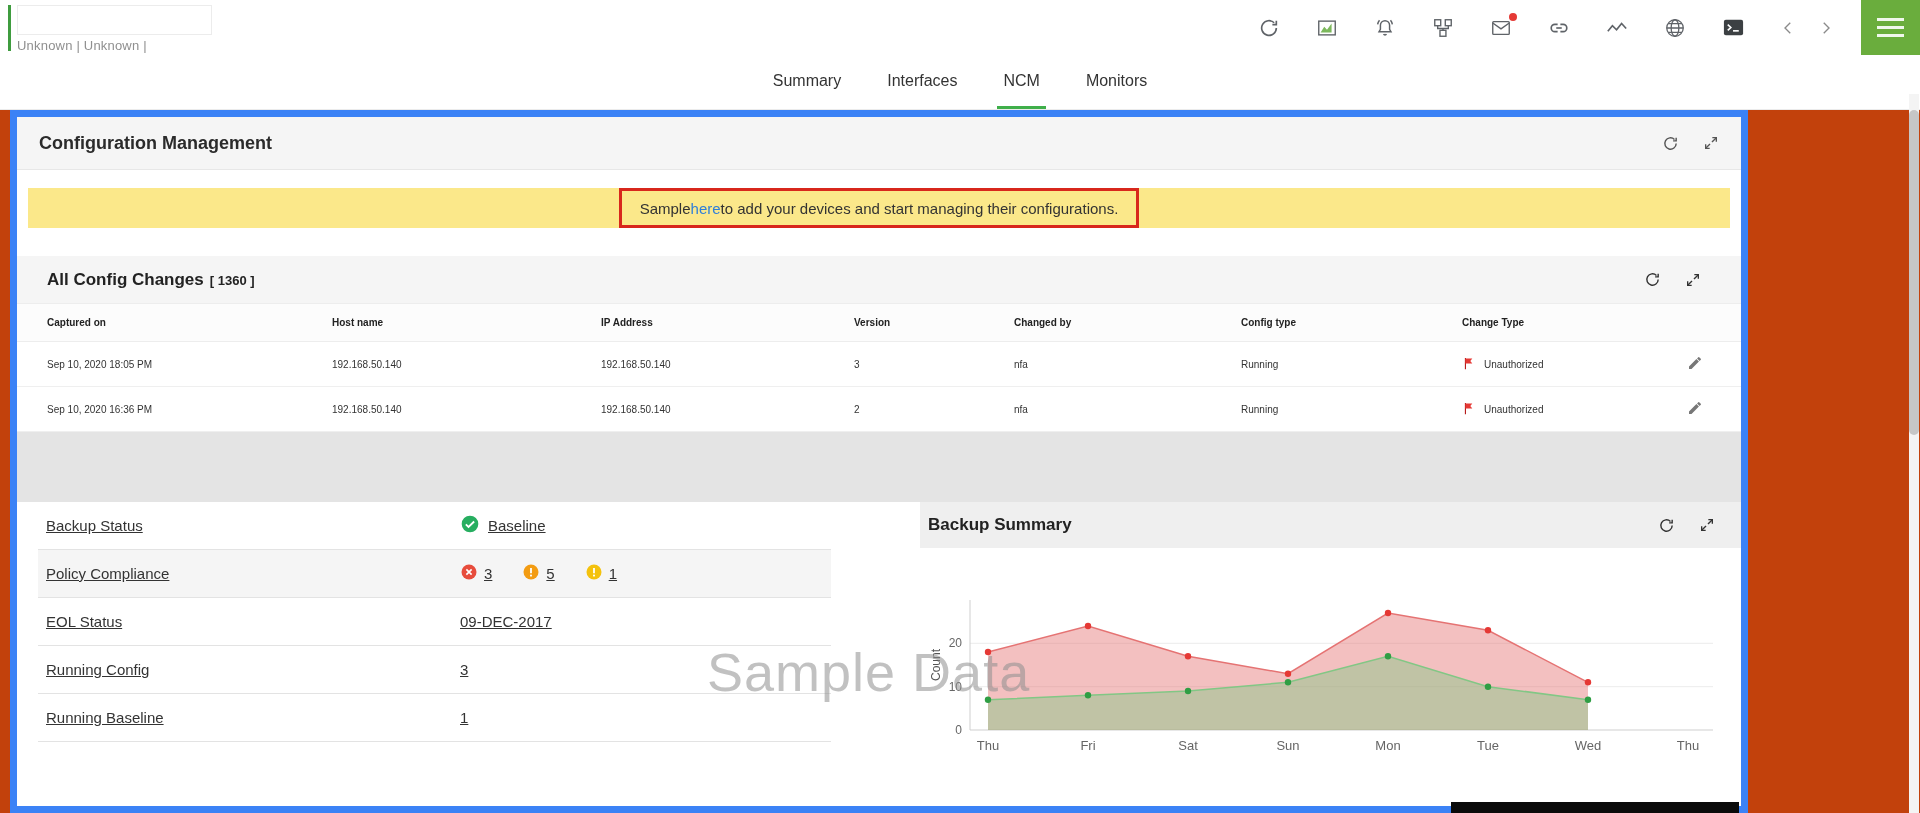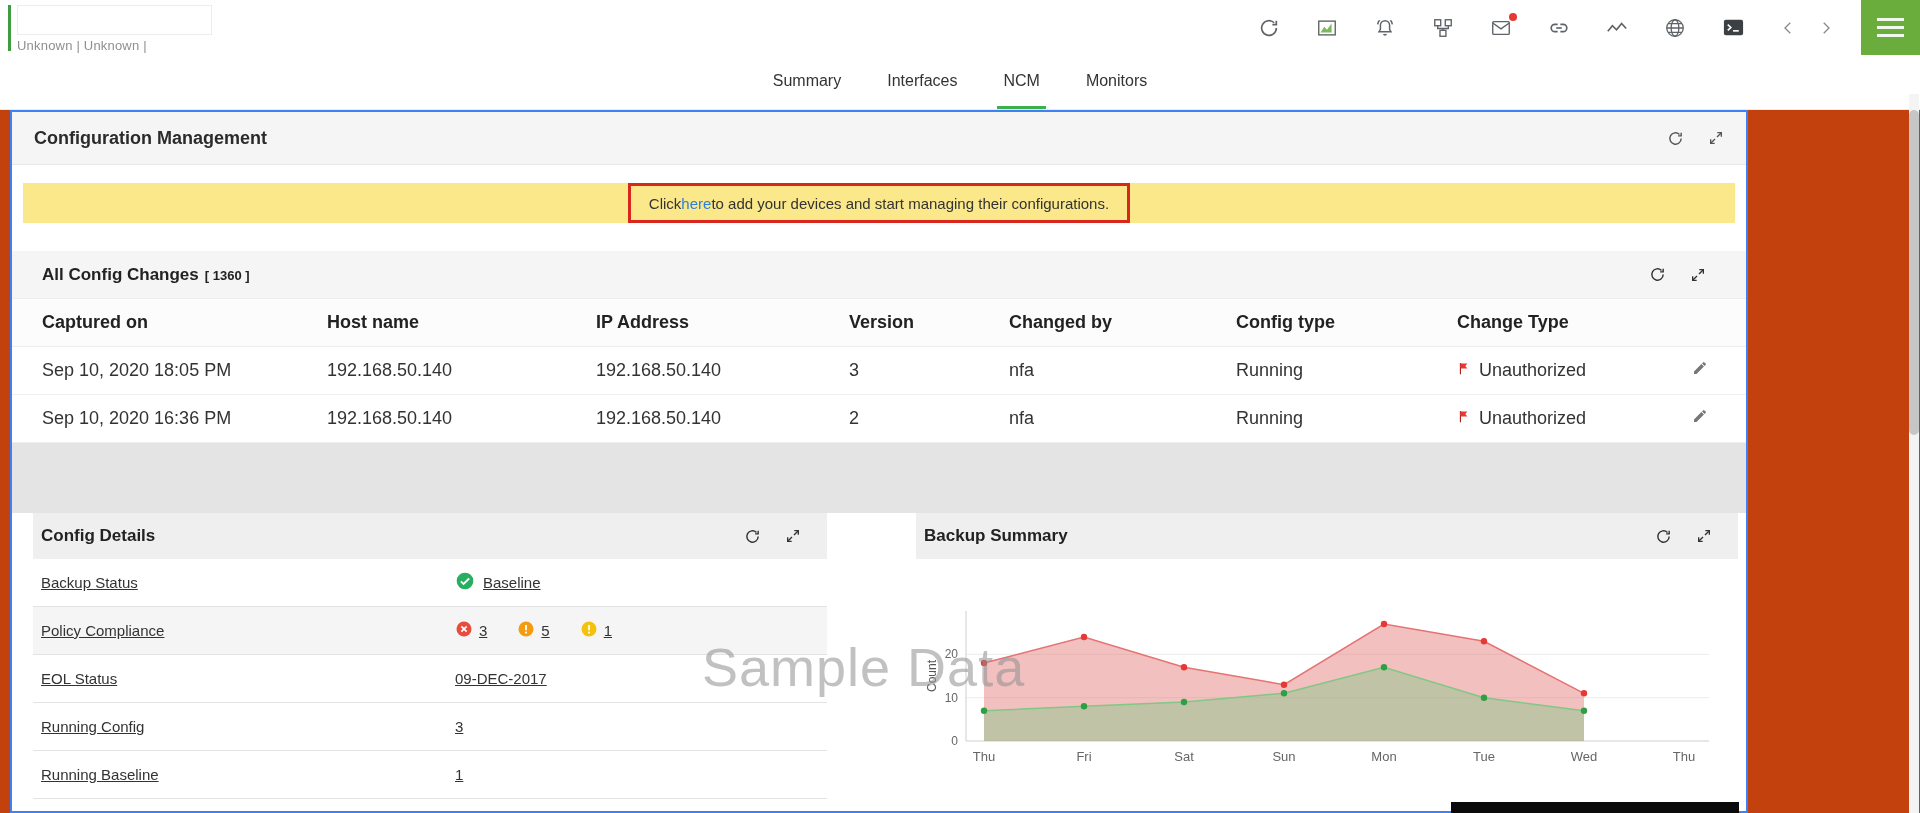--- a/index.html
+++ b/index.html
@@ -20,36 +20,36 @@
   .chev { width:18px; height:24px; margin-right:20px; display:flex; align-items:center; justify-content:center; cursor:pointer; }
   .menu-btn { width:59px; height:55px; background:#6aad3d; display:flex; flex-direction:column; align-items:center; justify-content:center; gap:5px; margin-left:6px; cursor:pointer; }
   .menu-btn i { display:block; width:27px; height:3px; background:rgba(255,255,255,.9); }
 
   
   .tabs { height:55px; display:flex; justify-content:center; gap:34px; border-bottom:1px solid #ebebeb; background:#fff; font-size:16px; }
   .tab { display:flex; align-items:center; padding:0 6px; border-bottom:3px solid transparent; cursor:pointer; color:#333; }
   .tab.active { border-bottom-color:#3faf4a; }
 
   
-  .panel { position:relative; margin-left:10px; width:1738px; height:703px; border:2px solid #3b82f6; background:#fff; }
+  .panel { position:relative; margin-left:10px; width:1738px; height:703px; border:7px solid #3b82f6; background:#fff; }
   .panel-header { height:53px; background:#f5f5f5; border-bottom:1px solid #e7e7e7; display:flex; align-items:center; justify-content:space-between; padding:0 22px; }
   .panel-title { font-size:18px; font-weight:700; color:#2b2b2b; }
   .hdr-icons { display:flex; align-items:center; gap:24px; }
   .hdr-icons span { cursor:pointer; display:flex; }
 
   
   .banner { margin:18px 11px 0 11px; background:#fbe88a; height:40px; display:flex; justify-content:center; }
   .banner-box { border:3px solid #d8271c; display:flex; align-items:center; padding:0 18px; font-size:15px; color:#333; }
   .banner-box a { color:#2f7ed8; text-decoration:none; cursor:pointer; }
 
   
   .section-header { margin-top:28px; height:48px; background:#f5f5f5; border-bottom:1px solid #ededed; display:flex; align-items:center; justify-content:space-between; padding:0 40px 0 30px; }
   .section-title { font-size:17px; font-weight:700; color:#222; }
   .section-title .count { font-size:13px; font-weight:700; margin-left:6px; }
-  table.changes { width:100%; border-collapse:collapse; font-size:18px; table-layout:fixed; }
+  table.changes { width:100%; border-collapse:collapse; font-size:10px; table-layout:fixed; }
   table.changes th { text-align:left; font-weight:700; color:#222; padding:13px 8px; background:#fcfcfc; border-bottom:1px solid #ededed; }
   table.changes td { padding:13px 8px; border-bottom:1px solid #efefef; color:#333; }
   table.changes th:first-child, table.changes td:first-child { padding-left:30px; }
   .cell-flag { display:flex; align-items:center; gap:7px;text-align:center; }
   .edit-cell { text-align:right; padding-right:38px !important; }
   .edit-cell svg { cursor:pointer; }
 
   .gray-spacer { height:70px; background:#e4e4e4; }
 
   
@@ -190,21 +190,21 @@
               <path d="M20 4l-6.5 6.5"></path>
               <path d="M10 20H4v-6"></path>
               <path d="M4 20l6.5-6.5"></path>
             </svg>
         </span>
       </div>
     </div>
 
     <div class="banner">
       <div class="banner-box">
-        <span>Click </span>
+        <span>Sample </span>
         <a>here</a>
         <span> to add your devices and start managing their configurations.</span>
       </div>
     </div>
 
     <div class="section-header">
       <div class="section-title">
         <span>All Config Changes</span><span class="count">[ 1360 ]</span>
       </div>
       <div class="hdr-icons">
@@ -294,39 +294,20 @@
           </td>
         </tr>
       </tbody>
     </table>
 
     <div class="gray-spacer"></div>
 
     <div class="bottom-row">
 
       <div class="cd">
-        <div class="widget-header">
-          <div class="widget-title">Config Details</div>
-          <div class="hdr-icons">
-            <span>
-              <svg viewBox="0 0 24 24" width="17" height="17" fill="none" stroke="#333" stroke-width="2">
-                  <path d="M20 12a8 8 0 1 1-2.4-5.7"></path>
-                  <path d="M20 4v4.3h-4.3"></path>
-                </svg>
-            </span>
-            <span>
-              <svg viewBox="0 0 24 24" width="16" height="16" fill="none" stroke="#333" stroke-width="2">
-                  <path d="M14 4h6v6"></path>
-                  <path d="M20 4l-6.5 6.5"></path>
-                  <path d="M10 20H4v-6"></path>
-                  <path d="M4 20l6.5-6.5"></path>
-                </svg>
-            </span>
-          </div>
-        </div>
 
         <div class="cd-row">
           <div class="cd-label">Backup Status</div>
           <div class="cd-value">
             <span><svg viewBox="0 0 24 24" width="20" height="20">
                   <circle cx="12" cy="12" r="10" fill="#27ae60"></circle>
                   <path d="M7 12.5l3.2 3L17 9" stroke="#fff" stroke-width="2.2" fill="none"></path>
                 </svg></span>
             <span>Baseline</span>
           </div>

